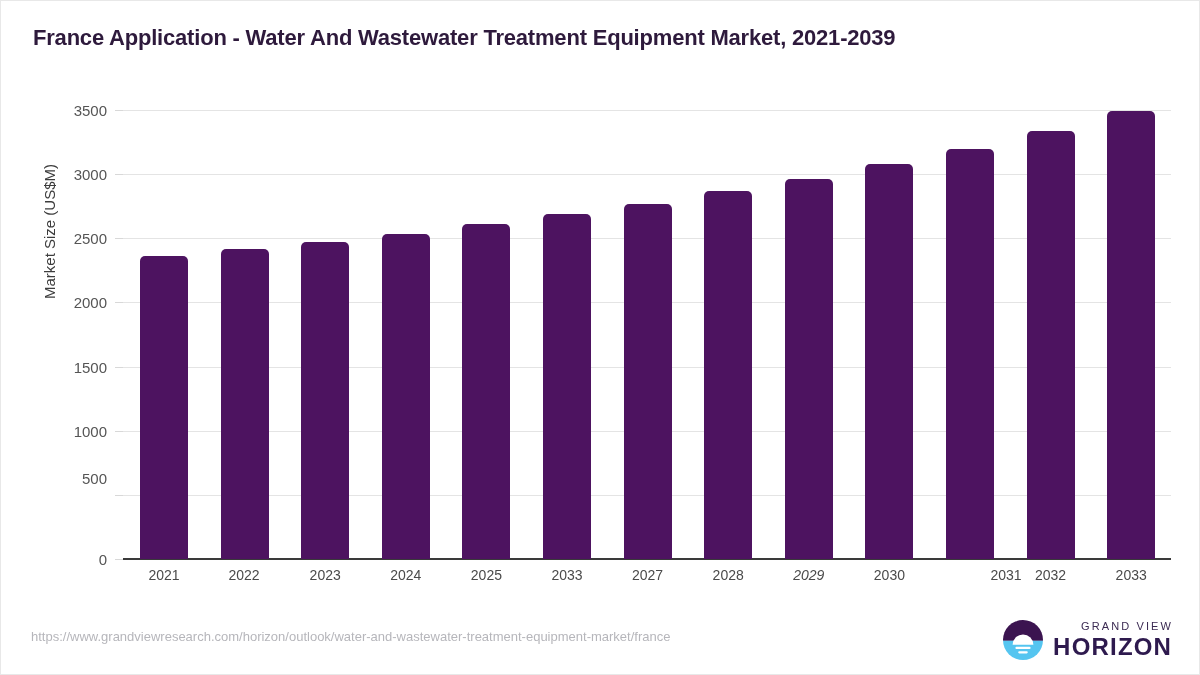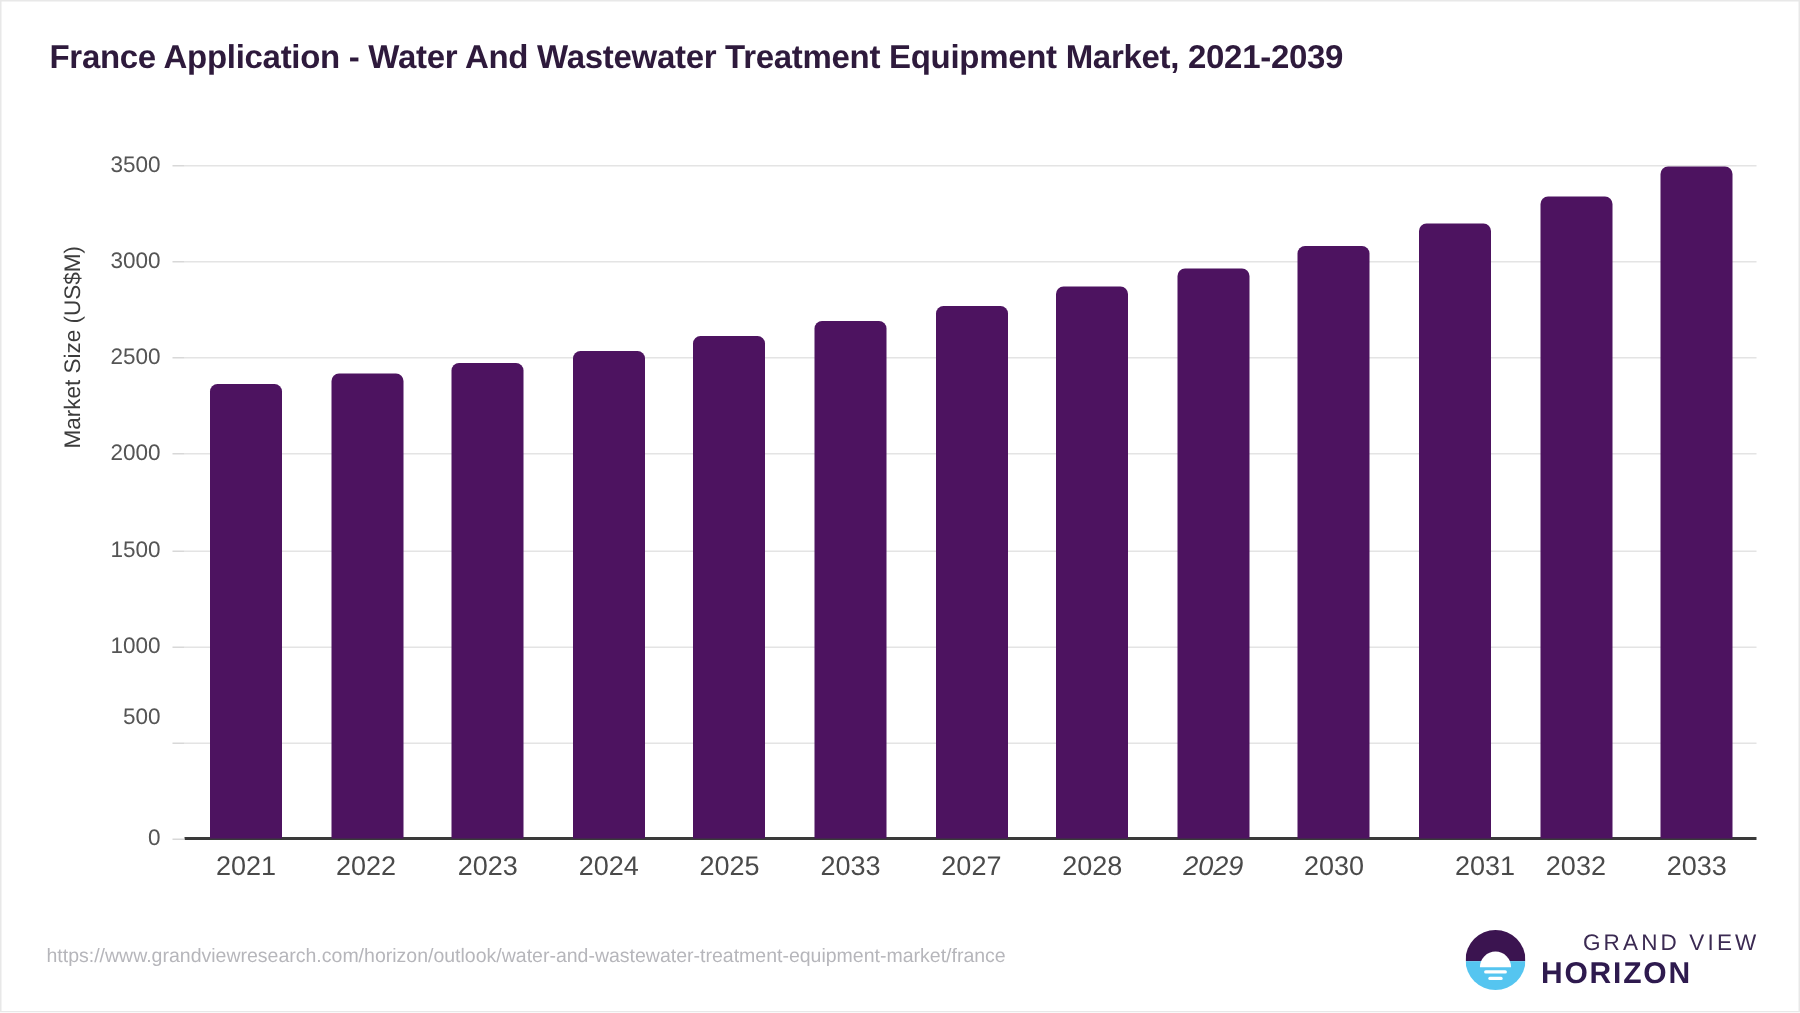--- a/index.html
+++ b/index.html
@@ -109,21 +109,21 @@
     left: 122px;
     top: 566px;
     width: 1048px;
     height: 26px;
   }
   .x-label {
     position: absolute;
     top: 0;
     width: 80px;
     text-align: center;
-    font-size: 18px;
+    font-size: 14px;
     color: #4a4a4a;
   }
 
   
   #source-url {
     position: absolute;
     left: 30px;
     top: 628px;
     font-size: 13px;
     color: #b6b6bb;
@@ -144,28 +144,28 @@
     height: 40px;
     flex: 0 0 40px;
   }
   #logo-text {
     display: flex;
     flex-direction: column;
     justify-content: center;
     line-height: 1;
   }
   #logo-text-top {
-    font-size: 15px;
+    font-size: 11px;
     letter-spacing: 2.1px;
     color: #3b2a52;
     font-weight: normal;
     margin-left: 28px;
   }
   #logo-text-bottom {
-    font-size: 20px;
+    font-size: 24px;
     letter-spacing: 1.2px;
     color: #2e1a4e;
     font-weight: bold;
     margin-top: 3px;
   }
 </style>
 </head>
 <body>
 
 <div id="page">
@@ -222,21 +222,21 @@
       <div class="x-label" style="left: 1px;">2021</div>
       <div class="x-label" style="left: 81px;">2022</div>
       <div class="x-label" style="left: 162.2px;">2023</div>
       <div class="x-label" style="left: 242.8px;">2024</div>
       <div class="x-label" style="left: 323.4px;">2025</div>
       <div class="x-label" style="left: 404px;">2033</div>
       <div class="x-label" style="left: 484.6px;">2027</div>
       <div class="x-label" style="left: 565.2px;">2028</div>
       <div class="x-label" style="left: 645.8px; font-style: italic;">2029</div>
       <div class="x-label" style="left: 726.4px;">2030</div>
-      <div class="x-label" style="left: 807px; text-align: right;">2031</div>
+      <div class="x-label" style="left: 843px;">2031</div>
       <div class="x-label" style="left: 887.6px;">2032</div>
       <div class="x-label" style="left: 968.2px;">2033</div>
     </div>
 
   <div id="source-url">https://www.grandviewresearch.com/horizon/outlook/water-and-wastewater-treatment-equipment-market/france</div>
 
   <div id="brand-logo">
     <svg id="logo-mark" viewBox="0 0 100 100">
       <defs>
         <clipPath id="circClip">

